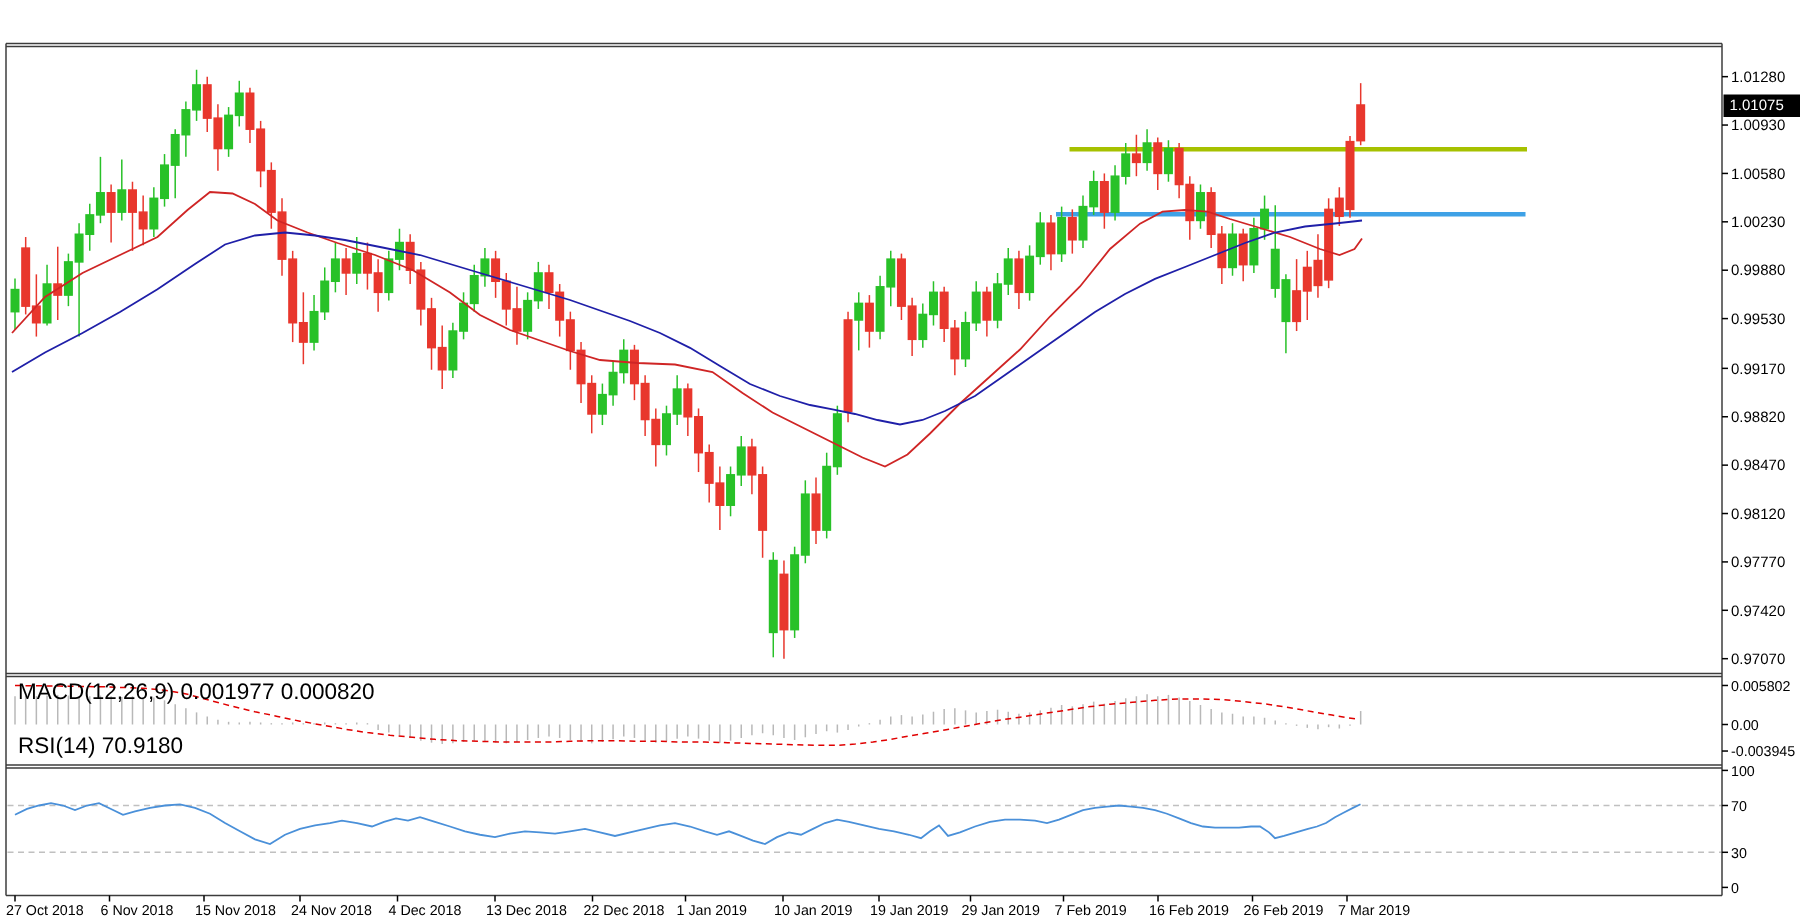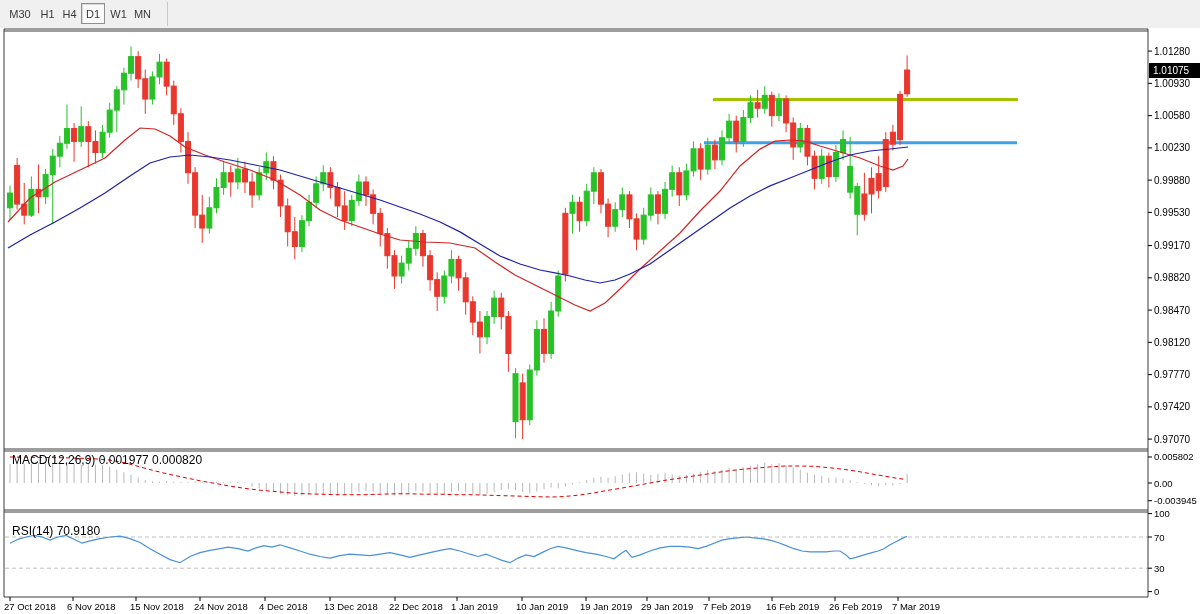--- a/index.html
+++ b/index.html
@@ -6,38 +6,29 @@
   .window{position:relative;width:1200px;height:614px;background:#fff;overflow:hidden;
           font-family:"Liberation Sans",sans-serif;}
   .toolbar{position:absolute;left:0;top:0;width:1200px;height:28px;background:#f0f0f0;}
   .tfbtn{position:absolute;top:3px;height:21px;line-height:21px;text-align:center;
          font-size:11px;color:#3a3a3a;background:transparent;border:1px solid transparent;
          padding:0;cursor:pointer;font-family:"Liberation Sans",sans-serif;}
   .tfbtn.active{background:#fafafa;border:1px solid #8f8f8f;box-shadow:inset 1px 1px 0 #d8d8d8;}
   .tb-sep{position:absolute;left:167px;top:2px;width:1px;height:24px;background:#c9c9c9;}
   .chart-title{position:absolute;left:12px;top:33px;font-size:11px;color:#000;white-space:pre;}
   .chart-title .tri{font-size:8px;position:relative;top:-1px;margin-right:4px;}
-  .ind-label{position:absolute;font-size:12px;color:#000;}
+  .ind-label{position:absolute;font-size:15px;color:#000;}
   .price-box{position:absolute;left:1149px;top:63px;width:51px;height:15px;background:#000;
              color:#fff;font-size:10px;line-height:15px;padding-left:4px;box-sizing:border-box;}
   svg{position:absolute;left:0;top:0;}
 </style>
 </head>
 <body>
 
 <div class="window">
-  <div class="toolbar">
-    <button class="tfbtn" style="left:6px;width:28px">M30</button>
-    <button class="tfbtn" style="left:37px;width:21px">H1</button>
-    <button class="tfbtn" style="left:59px;width:21px">H4</button>
-    <button class="tfbtn active" style="left:81px;width:24px">D1</button>
-    <button class="tfbtn" style="left:108px;width:21px">W1</button>
-    <button class="tfbtn" style="left:131px;width:23px">MN</button>
-    <div class="tb-sep"></div>
-  </div>
 
   <svg id="chart-svg" width="1200" height="586" style="top:28px">
       <line x1="713" y1="71.49308755760453" x2="1018" y2="71.49308755760453" stroke="#a6c100" stroke-width="3"></line>
       <line x1="704" y1="114.81105990783428" x2="1017" y2="114.81105990783428" stroke="#3ea1e6" stroke-width="3"></line>
       <g>
         <line x1="10" x2="10" y1="157.66820276497754" y2="191.7695852534561" stroke="#28c128"></line>
         <rect x="7.5" y="165.04147465437865" width="5" height="14.746543778801254" fill="#28c128" stroke="#28c128"></rect>
         <line x1="17.12" x2="17.12" y1="130.01843317972302" y2="181.63133640552994" stroke="#e8372d"></line>
         <rect x="14.620000000000001" y="137.39170506912518" width="5" height="38.709677419354676" fill="#e8372d" stroke="#e8372d"></rect>
         <line x1="24.240000000000002" x2="24.240000000000002" y1="154.90322580645147" y2="196.37788018433218" stroke="#e8372d"></line>
@@ -502,16 +493,16 @@
       <line x1="772" y1="569" x2="772" y2="573" stroke="#000"></line>
       <text x="766" y="582" font-size="9.5" font-family="Liberation Sans, sans-serif" fill="#000">16 Feb 2019</text>
       <line x1="835" y1="569" x2="835" y2="573" stroke="#000"></line>
       <text x="829" y="582" font-size="9.5" font-family="Liberation Sans, sans-serif" fill="#000">26 Feb 2019</text>
       <line x1="898" y1="569" x2="898" y2="573" stroke="#000"></line>
       <text x="892" y="582" font-size="9.5" font-family="Liberation Sans, sans-serif" fill="#000">7 Mar 2019</text>
     </svg>
 
 
   <div class="ind-label" style="left:12px;top:453px">MACD(12,26,9) 0.001977 0.000820</div>
-  <div class="ind-label" style="left:12px;top:524px">RSI(14) 70.9180</div>
+  <div class="ind-label" style="left:12px;top:489px">RSI(14) 70.9180</div>
 
   <div class="price-box">1.01075</div>
 </div>
 
 </body></html>

